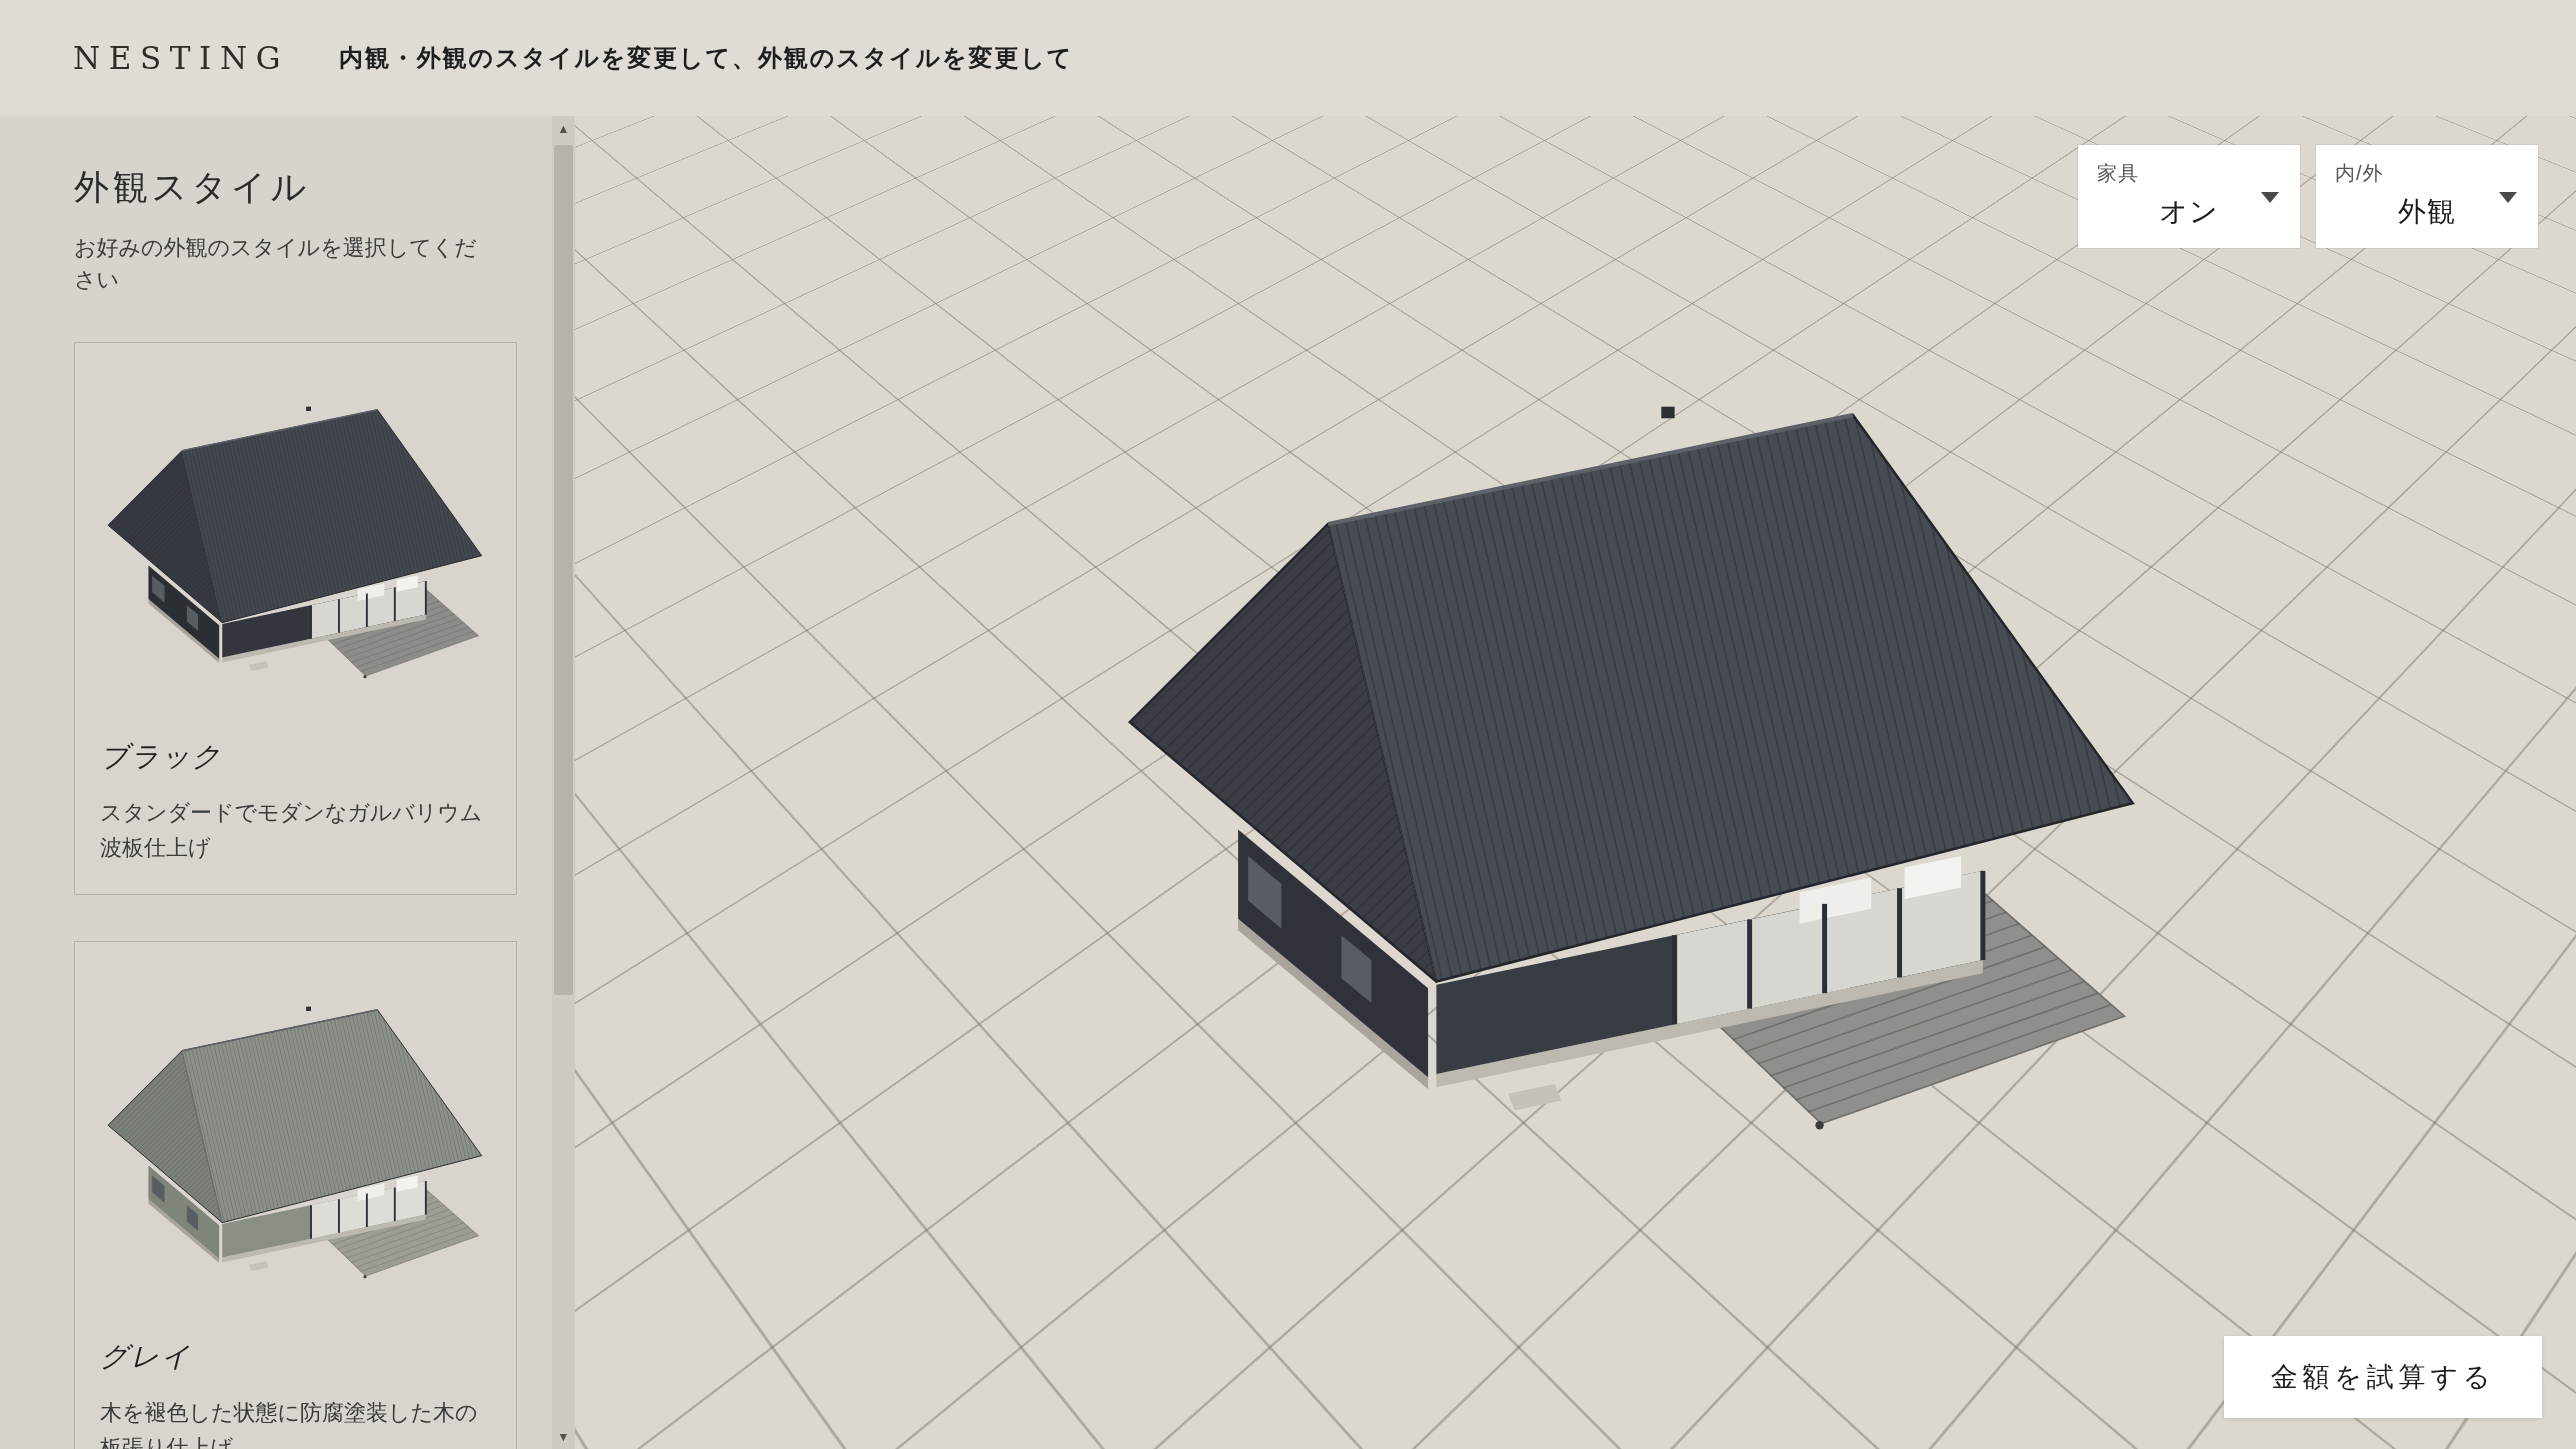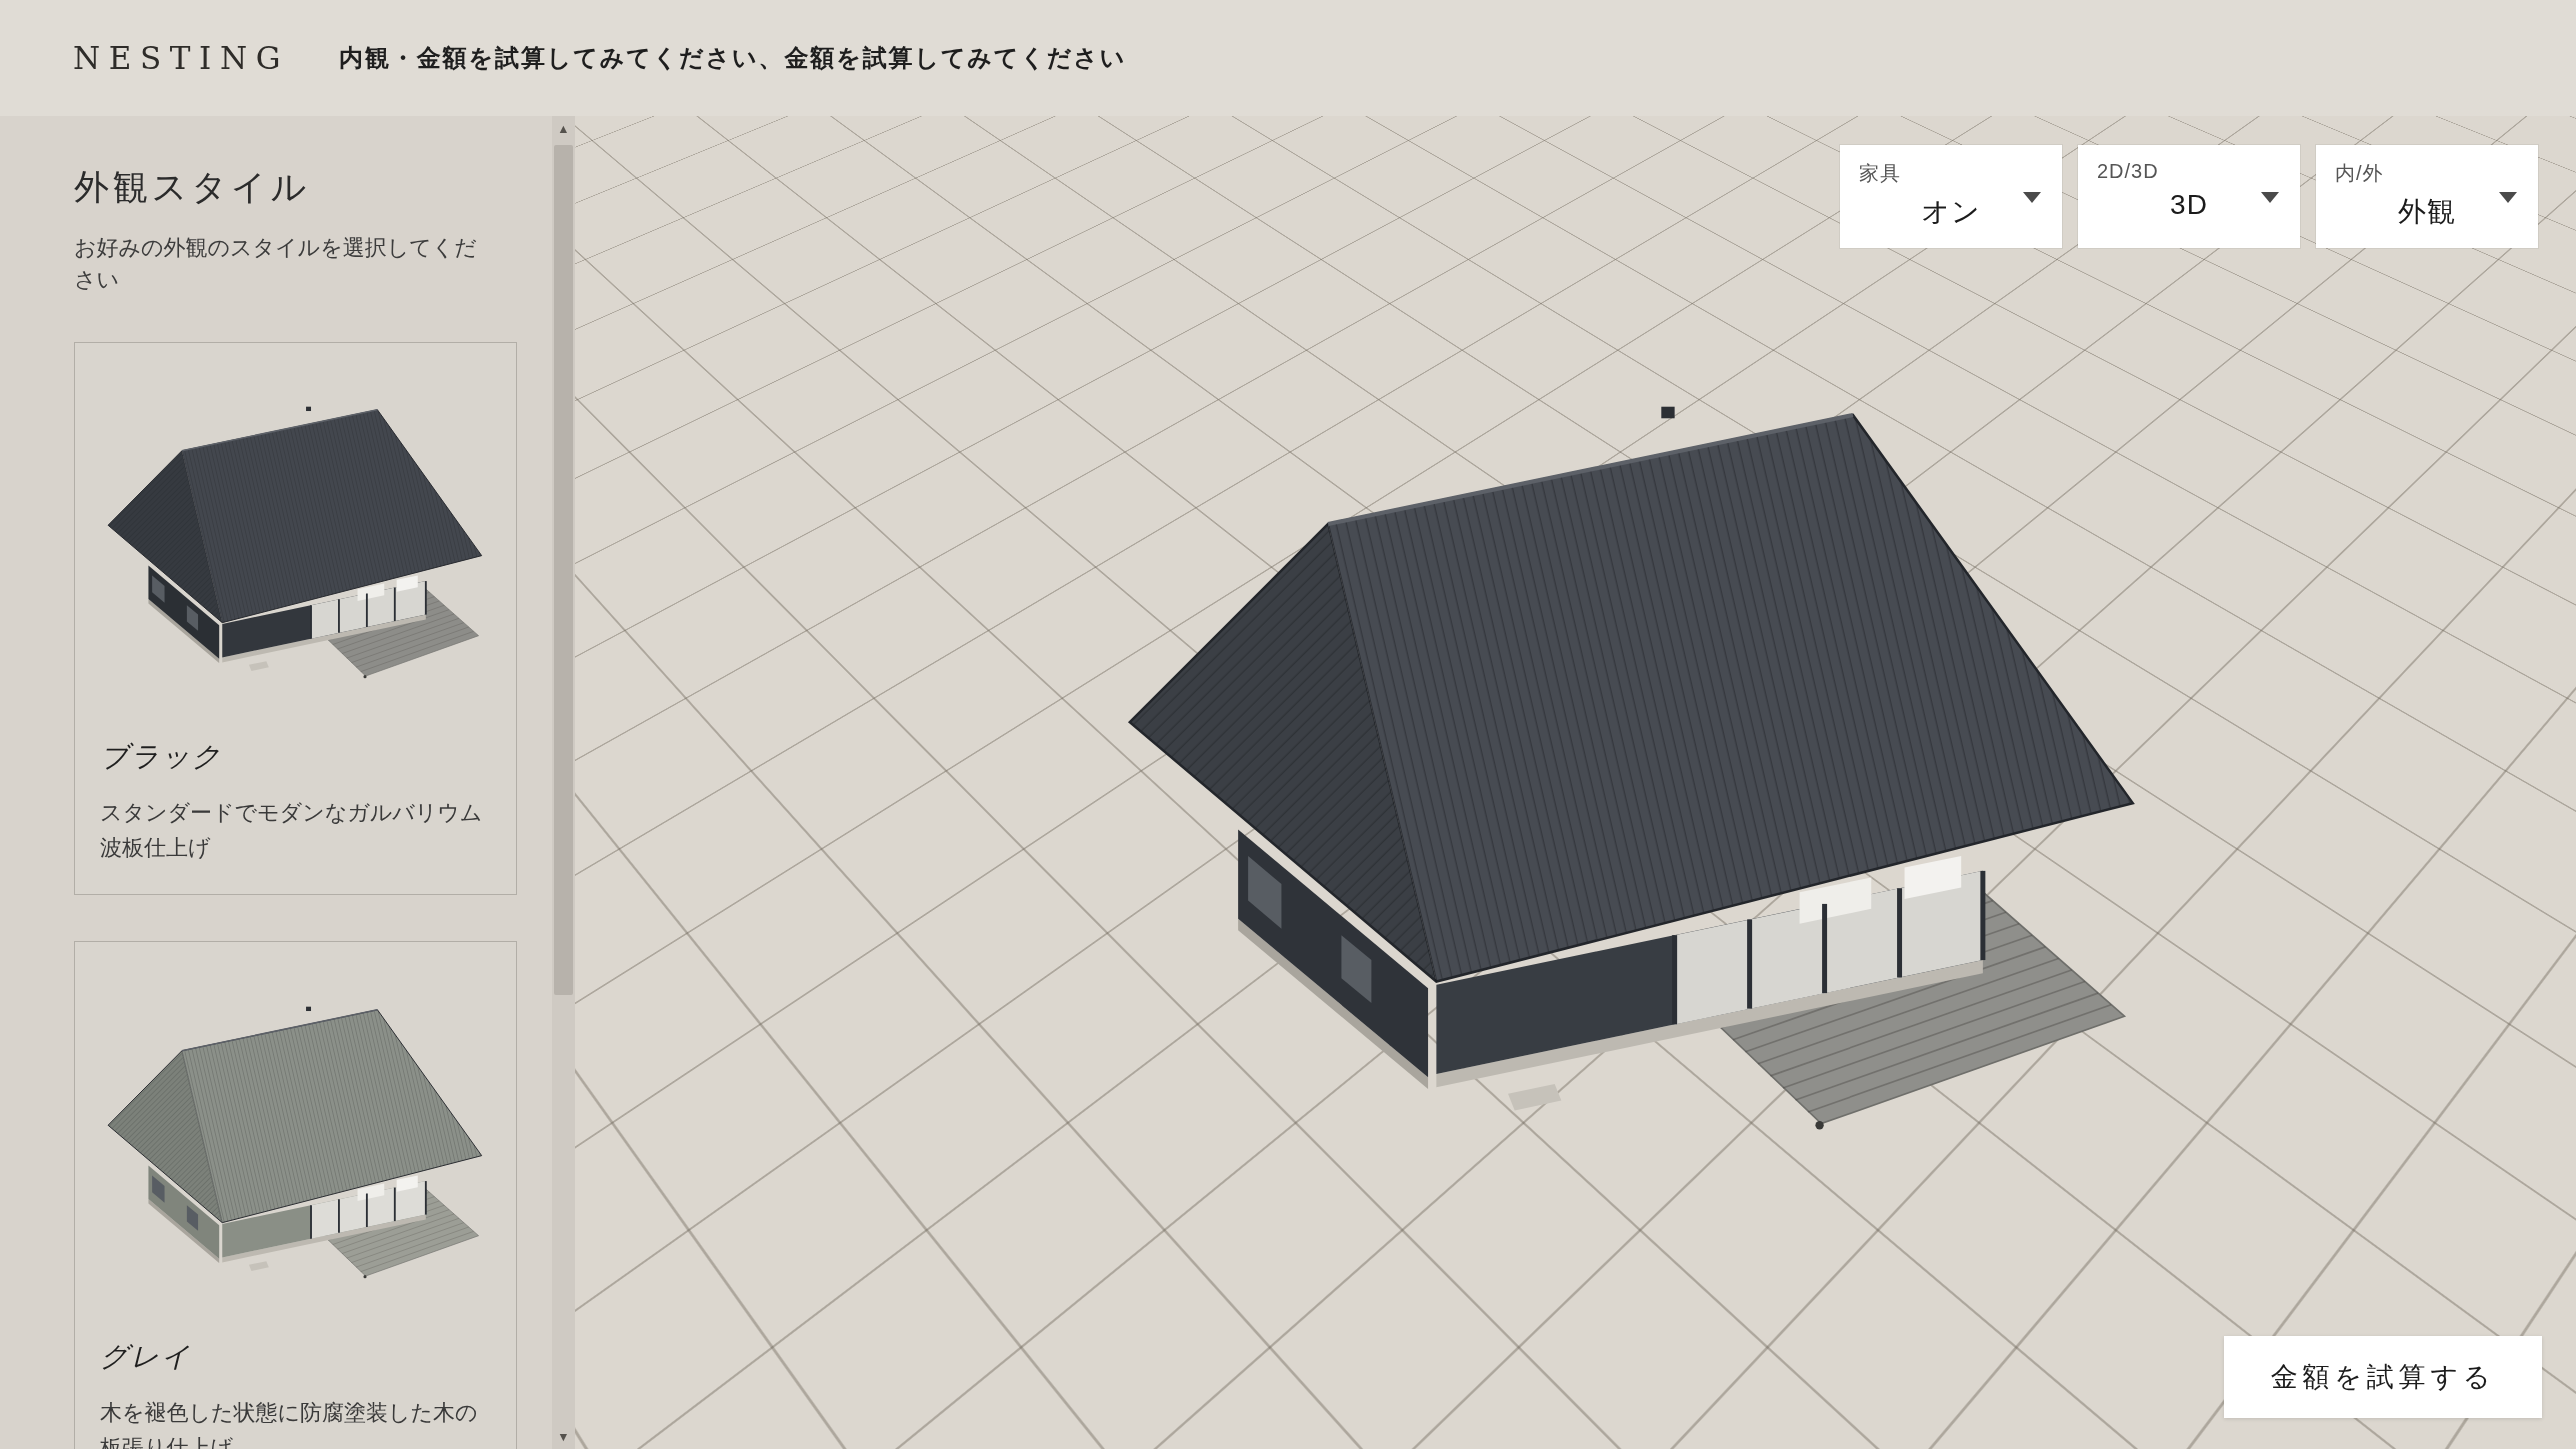--- a/index.html
+++ b/index.html
@@ -155,21 +155,21 @@
       <path d="M333,367 L452,247 L767,181 L935,416 L517,524 Z" fill="none" stroke="#23262b" stroke-width="1.5"></path>
       <line x1="452" y1="247" x2="517" y2="524" stroke="rgba(20,22,26,0.5)" stroke-width="1.2"></line>
       <line x1="452" y1="247" x2="767" y2="181" stroke="#5d6168" stroke-width="2.5"></line>
       <rect x="652" y="176" width="8" height="7" fill="#2c2f34"></rect>
     </g>
   </defs>
 </svg>
 
 <div class="header">
   <div class="logo">NESTING</div>
-  <div class="tagline">内観・金額を試算してみてください、金額を試算してみてください</div>
+  <div class="tagline">内観・外観のスタイルを変更して、外観のスタイルを変更して</div>
 </div>
 
 <div class="sidebar">
   <div class="sb-title">外観スタイル</div>
   <div class="sb-subtitle">お好みの外観のスタイルを選択してください</div>
 
   <div class="style-card">
     <svg class="card-thumb house-black" viewBox="320 160 630 460" preserveAspectRatio="xMidYMid meet">
       <use href="#houseModel"></use>
     </svg>
@@ -195,25 +195,20 @@
 <div class="viewport">
   <div class="grid-plane"></div>
   <svg class="house-svg house-main" viewBox="0 0 1201 807" preserveAspectRatio="none">
     <use href="#houseModel"></use>
   </svg>
 
   <div class="controls">
     <div class="dropdown">
       <div class="dd-label">家具</div>
       <div class="dd-value">オン</div>
-      <div class="dd-caret"></div>
-    </div>
-    <div class="dropdown">
-      <div class="dd-label">2D/3D</div>
-      <div class="dd-value">3D</div>
       <div class="dd-caret"></div>
     </div>
     <div class="dropdown">
       <div class="dd-label">内/外</div>
       <div class="dd-value">外観</div>
       <div class="dd-caret"></div>
     </div>
   </div>
 
   <button class="estimate-btn">金額を試算する</button>

